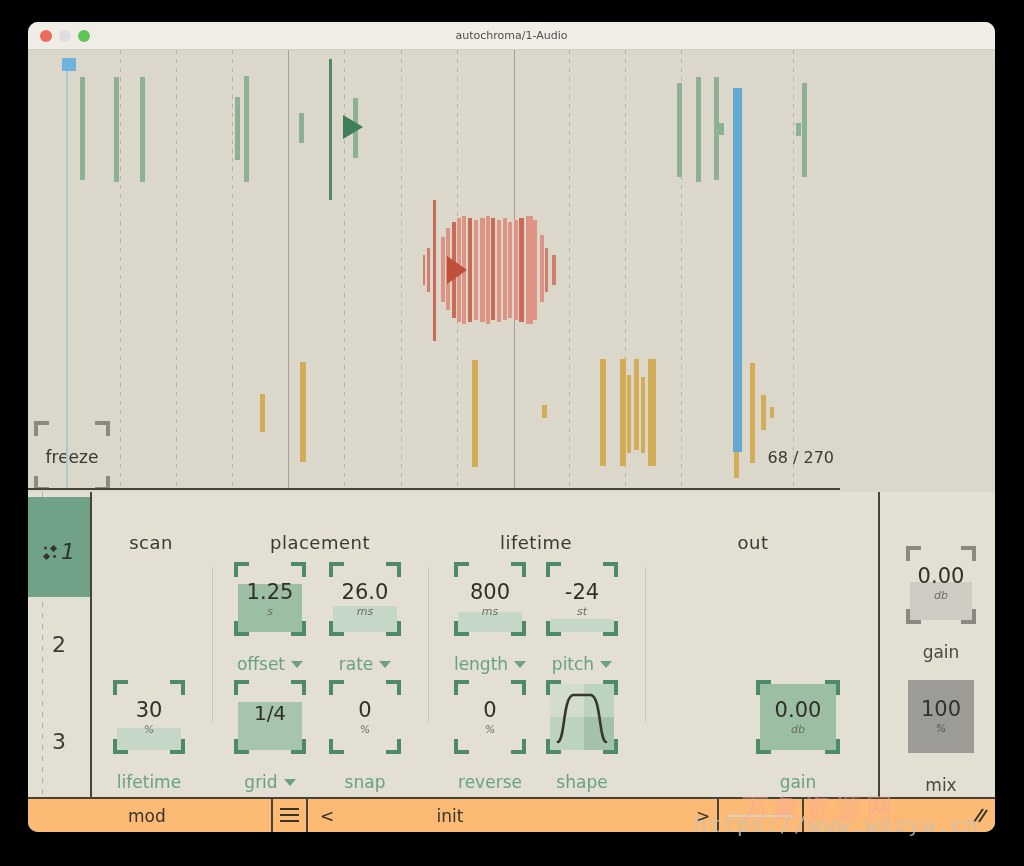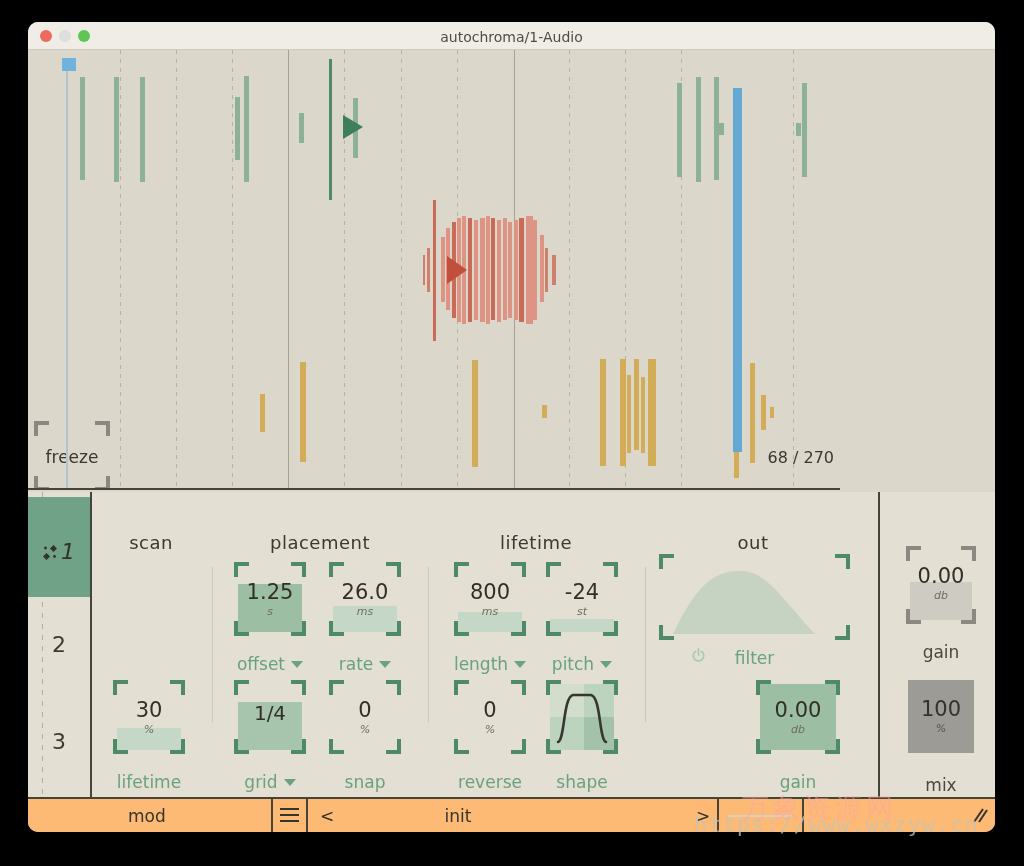--- a/index.html
+++ b/index.html
@@ -9,21 +9,21 @@
 
   
   #win { position:absolute; left:28px; top:22px; width:967px; height:810px;
     border-radius:10px; overflow:hidden; background:#DBD7CA; }
 
   
   #titlebar { position:absolute; left:0; top:0; width:100%; height:28px;
     background:#F0EDE7; border-bottom:1px solid #CFCCC3; }
   .tl-btn { position:absolute; top:8px; width:12px; height:12px; border-radius:50%; }
   #win-title { position:absolute; width:100%; top:7px; text-align:center;
-    font-size:14px; color:#4E4D48; }
+    font-size:11px; color:#4E4D48; }
 
   
   #viz { position:absolute; left:0; top:28px; width:812px; height:440px;
     background:#DBD7CA; border-bottom:2px solid #45443C; overflow:hidden; }
   .gline { position:absolute; top:0; width:1px; height:440px; }
   .gline.dashed { background:repeating-linear-gradient(to bottom,#B7B3A6 0 4px,rgba(0,0,0,0) 4px 9px); }
   .gline.solid { background:#A5A195; }
   .vbar { position:absolute; }
   .vsq { position:absolute; width:14px; height:13px; background:#6FB3DC; }
   .tri { position:absolute; width:0; height:0; }
@@ -324,33 +324,20 @@
             <rect x="0" y="0" width="34" height="33" fill="#D2DDCB"></rect>
             <rect x="34" y="0" width="30" height="33" fill="#BCD3BE"></rect>
             <rect x="0" y="33" width="34" height="33" fill="#BCD3BE"></rect>
             <rect x="34" y="33" width="30" height="33" fill="#A3C2A9"></rect>
             <path d="M 8 58 C 15 56 13 13 23 11 L 41 11 C 51 13 49 56 56 58" fill="none" stroke="#37362F" stroke-width="2.6" stroke-linecap="round"></path>
           </svg>
         </div>
         <div class="ctl-lbl">shape</div>
       </div>
 
-      <div class="ctl row1" style="left:635px;top:66px">
-        <div class="box" style="width:183px;height:78px">
-          <span class="ck tl"></span><span class="ck tr"></span><span class="ck bl"></span><span class="ck br"></span>
-          <svg width="183" height="78" viewBox="0 0 183 78">
-            <path d="M 10 76 C 35 24 52 13 78 13 C 104 13 120 42 152 76 Z" fill="#C6D2C2"></path>
-          </svg>
-        </div>
-        <svg width="15" height="15" viewBox="0 0 16 16" style="position:absolute;left:28px;top:90px">
-          <path d="M 5 3.5 A 5.6 5.6 0 1 0 11 3.5" fill="none" stroke="#A9C9B1" stroke-width="1.8" stroke-linecap="round"></path>
-          <line x1="8" y1="1" x2="8" y2="7.5" stroke="#A9C9B1" stroke-width="1.8" stroke-linecap="round"></line>
-        </svg>
-        <div class="ctl-lbl" style="top:90px">filter</div>
-      </div>
       <div class="ctl row2" style="left:732px;top:192px">
         <div class="box" style="width:76px">
           <span class="ck tl"></span>
             <span class="ck tr"></span>
             <span class="ck bl"></span>
             <span class="ck br"></span>
           <div class="fill" style="height: 100%; background: rgb(156, 190, 163);"></div>
           <div class="vwrap">
               <div class="val">0.00</div>
           <div class="unit">db</div>
@@ -388,21 +375,21 @@
     <div id="footer">
       <div class="f-txt" style="left:100px">mod</div>
       <div class="f-div" style="left:243px"></div>
       <div id="hamburger">
           <div></div>
           <div></div>
           <div></div>
         </div>
       <div class="f-div" style="left:278px"></div>
       <div class="f-txt" style="left:292px">&lt;</div>
-      <div class="f-txt" style="left:8px;width:844px;text-align:center">init</div>
+      <div class="f-txt" style="left:0;width:844px;text-align:center">init</div>
       <div class="f-txt" style="left:668px">&gt;</div>
       <div class="f-div" style="left:689px"></div>
       <div id="footer-slider"></div>
       <div class="f-div" style="left:774px"></div>
       <svg width="18" height="18" viewBox="0 0 18 18" style="position:absolute;left:942px;top:8px">
         <line x1="4" y1="15" x2="13" y2="2" stroke="#35342D" stroke-width="2"></line>
         <line x1="9" y1="15" x2="17" y2="3" stroke="#35342D" stroke-width="2"></line>
       </svg>
     </div>
   </div>

